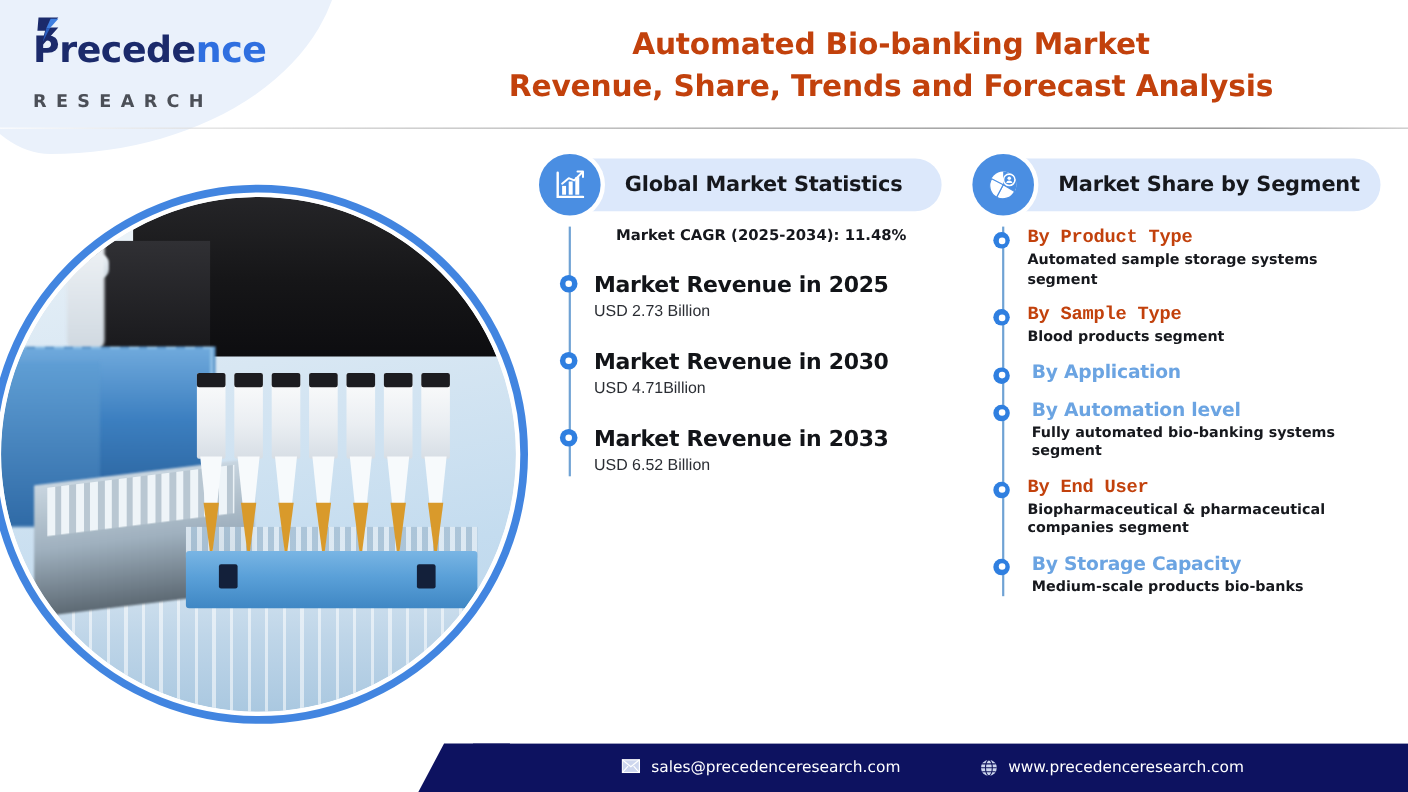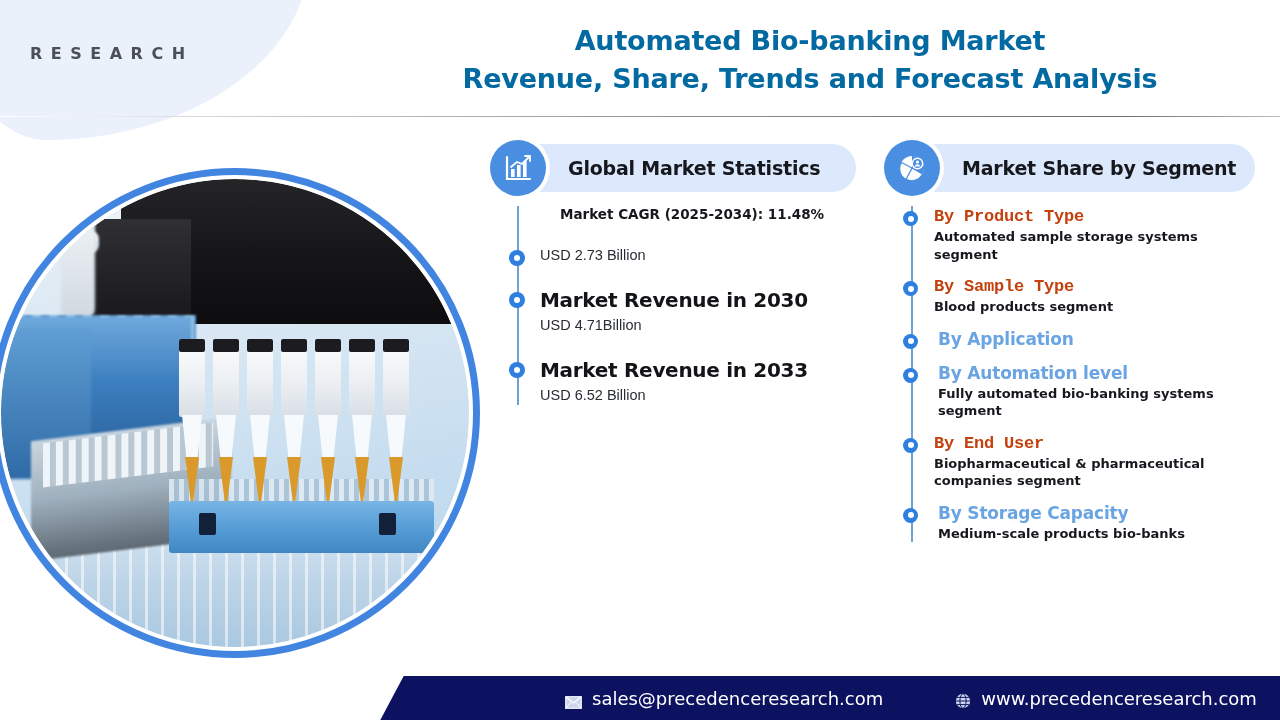--- a/index.html
+++ b/index.html
@@ -39,21 +39,21 @@
   }
   .logo-research{
     display:block;margin-top:18px;
     font-size:16px;font-weight:bold;letter-spacing:8.5px;
     color:#4b4f57;font-family:"DejaVu Sans", sans-serif;
   }
   .title-block{
     position:absolute;left:430px;top:22px;width:760px;text-align:center;z-index:5;
   }
   .title-line{
-    display:block;color:#0369a1;font-weight:bold;
+    display:block;color:#c2410c;font-weight:bold;
     font-size:27px;line-height:38px;letter-spacing:-0.2px;
     font-family:"DejaVu Sans", sans-serif;
   }
 
   
   .photo-wrap{
     position:absolute;left:-10px;top:168px;width:490px;height:490px;z-index:2;
   }
   .photo-ring{
     position:absolute;left:0;top:0;width:490px;height:490px;border-radius:50%;
@@ -236,36 +236,44 @@
   .footer{
     position:absolute;left:430px;top:676px;width:850px;height:44px;
     background:#0d1260;z-index:4;
     display:flex;align-items:center;
   }
   .footer-left-edge{
     position:absolute;left:392px;top:676px;width:60px;height:44px;
     background:#0d1260;transform:skewX(-28deg);z-index:3;
   }
   .footer-item{
-    display:flex;align-items:flex-end;color:#ffffff;
-    font-size:18px;font-family:"DejaVu Sans", sans-serif;white-space:nowrap;
+    display:flex;align-items:flex-start;color:#ffffff;
+    font-size:14px;font-family:"DejaVu Sans", sans-serif;white-space:nowrap;
   }
   .footer-item.email{margin-left:135px;}
   .footer-item.web{margin-left:72px;}
   .footer-ico{margin-right:10px;display:flex;align-items:center;}
 </style>
 </head>
 <body>
 
 <div class="canvas">
 
   <div class="logo-blob"></div>
 
   <div class="header">
     <div class="logo">
+      <span class="logo-word">
+        <svg class="logo-mark" viewBox="0 0 27 30">
+          <path d="M2 2 L20 2 L12 11 L20 11 L4 29 L8 14 L1 14 Z" fill="#1b2a6b"></path>
+          <path d="M13 3 L20 3 L12.5 11.5 L9 12 Z" fill="#3f7fe0"></path>
+          <path d="M9 12 L12.5 11.5 L6 24 Z" fill="#2b5fc0"></path>
+        </svg>
+        <span>P</span><span>recede</span><span class="tail">nce</span>
+      </span>
       <span class="logo-research">RESEARCH</span>
     </div>
 
     <div class="title-block">
       <span class="title-line">Automated Bio-banking Market</span>
       <span class="title-line">Revenue, Share, Trends and Forecast Analysis</span>
     </div>
   </div>
   <div class="header-divider"></div>
 
@@ -353,20 +361,21 @@
       </div>
     </div>
 
     <div class="tl">
       <div class="tl-line"></div>
 
       <div class="cagr">Market CAGR (2025-2034): 11.48%</div>
 
       <div class="tl-item">
         <span class="tl-dot"></span>
+        <span class="tl-title">Market Revenue in 2025</span>
         <span class="tl-sub">USD 2.73 Billion</span>
       </div>
 
       <div class="tl-item">
         <span class="tl-dot"></span>
         <span class="tl-title">Market Revenue in 2030</span>
         <span class="tl-sub">USD 4.71Billion</span>
       </div>
 
       <div class="tl-item">

